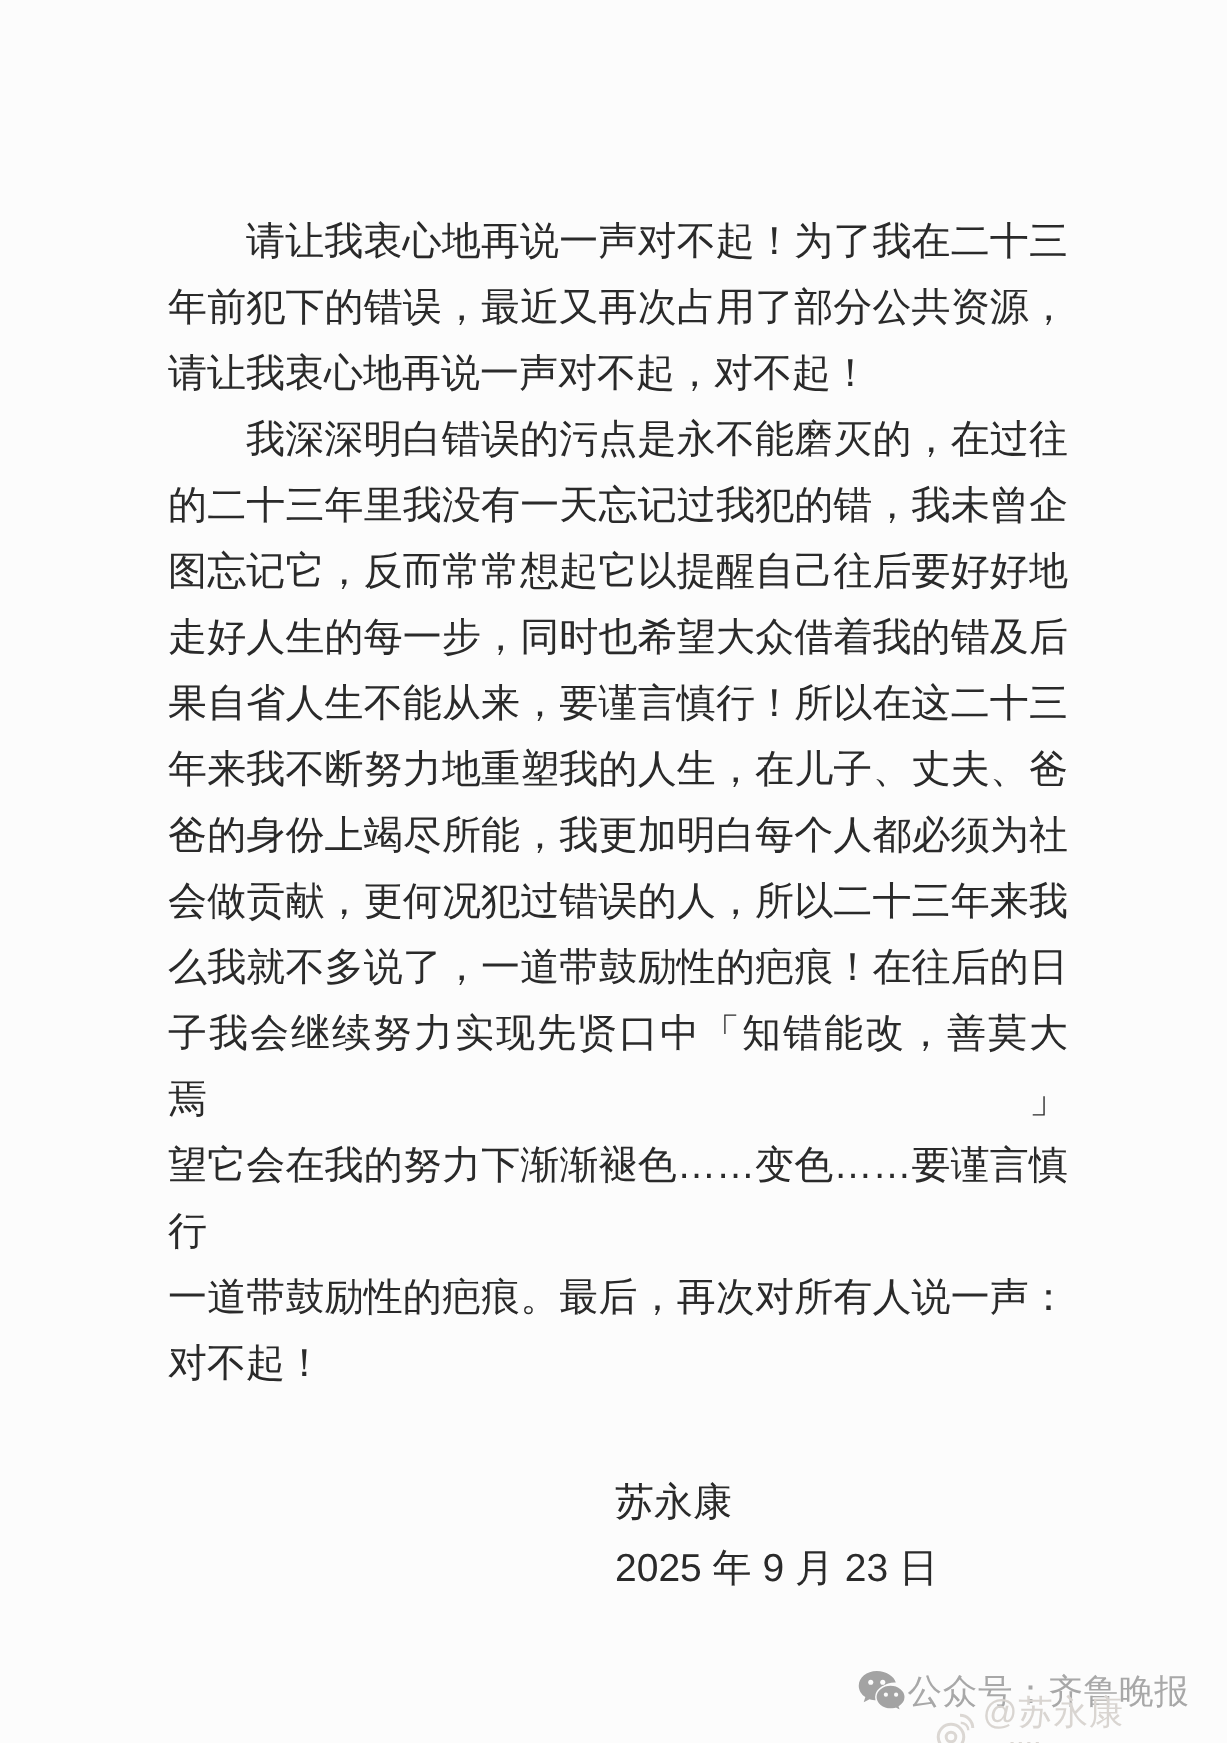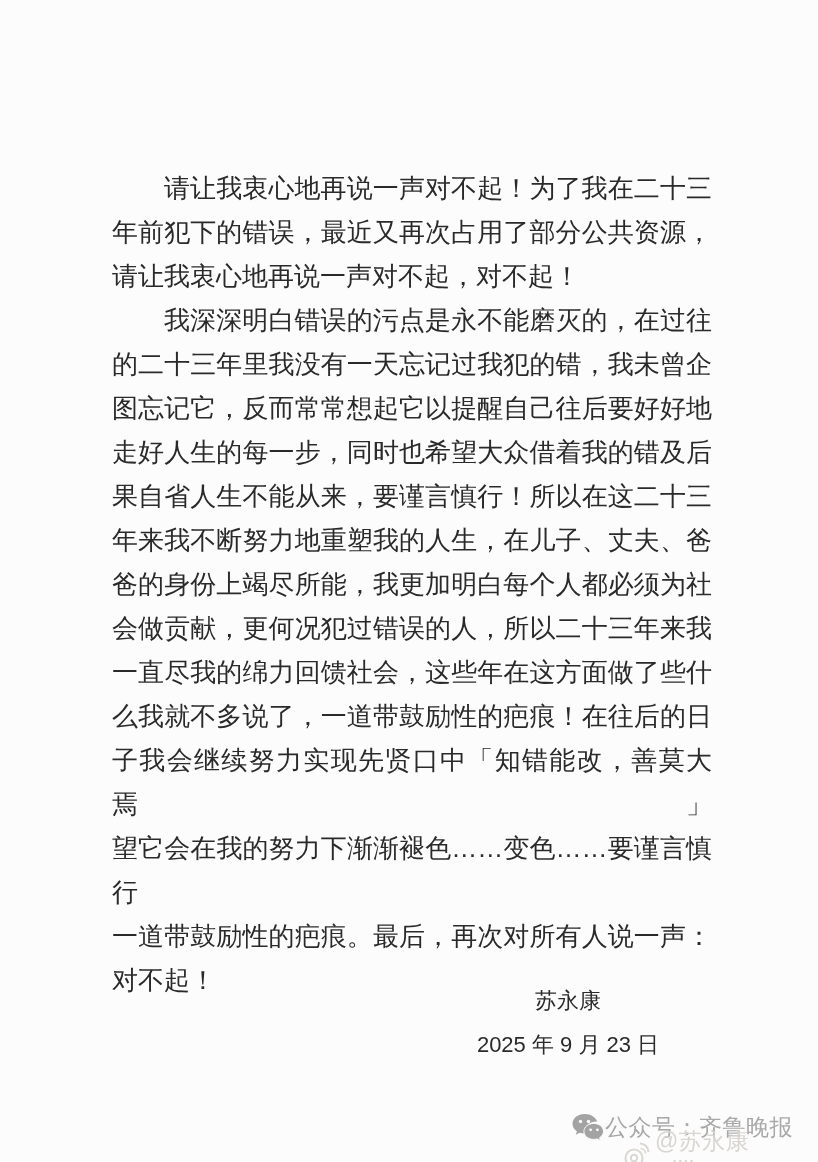--- a/index.html
+++ b/index.html
@@ -7,30 +7,29 @@
     position:relative;
     width:818px; height:1162px;
     background:#fcfcfc;
     font-family:"Liberation Sans", sans-serif;
     color:#2a2a2a;
     overflow:hidden;
   }
   .letter-body {
     position:absolute;
     left:112px; top:138px; width:600px;
-    font-size:26px; line-height:44px;margin-top:28px;
+    font-size:26px; line-height:44px;
   }
   .line { text-align:justify; text-justify:inter-character; white-space:nowrap; }
   .line.fill { text-align-last:justify; white-space:normal; }
   .line.indent { text-indent:52px; }
   .signature-block {
     position:absolute;
     left:410px; top:979px; width:316px;
-    text-align:center;
-    font-size:22px; line-height:44px;
+    font-size:26px; line-height:44px;
   }
   .footer-account {
     position:absolute; left:572px; top:1112px;
     display:flex; align-items:center; gap:1px;
   }
   .footer-label {
     font-size:23px; color:#a8a8a8; letter-spacing:0.5px;
   }
   .watermark {
     position:absolute; left:622px; top:1126px;
@@ -51,21 +50,20 @@
     <div class="line fill">年前犯下的错误，最近又再次占用了部分公共资源，</div>
     <div class="line">请让我衷心地再说一声对不起，对不起！</div>
     <div class="line indent fill">我深深明白错误的污点是永不能磨灭的，在过往</div>
     <div class="line fill">的二十三年里我没有一天忘记过我犯的错，我未曾企</div>
     <div class="line fill">图忘记它，反而常常想起它以提醒自己往后要好好地</div>
     <div class="line fill">走好人生的每一步，同时也希望大众借着我的错及后</div>
     <div class="line fill">果自省人生不能从来，要谨言慎行！所以在这二十三</div>
     <div class="line fill">年来我不断努力地重塑我的人生，在儿子、丈夫、爸</div>
     <div class="line fill">爸的身份上竭尽所能，我更加明白每个人都必须为社</div>
     <div class="line fill">会做贡献，更何况犯过错误的人，所以二十三年来我</div>
-    <div class="line fill">一直尽我的绵力回馈社会，这些年在这方面做了些什</div>
     <div class="line fill">么我就不多说了，一道带鼓励性的疤痕！在往后的日</div>
     <div class="line fill">子我会继续努力实现先贤口中「知错能改，善莫大焉」</div>
     <div class="line fill">望它会在我的努力下渐渐褪色……变色……要谨言慎行</div>
     <div class="line fill">一道带鼓励性的疤痕。最后，再次对所有人说一声：</div>
     <div class="line">对不起！</div>
   </div>
 
   <div class="signature-block">
     <div>苏永康</div>
     <div>2025 年 9 月 23 日</div>

